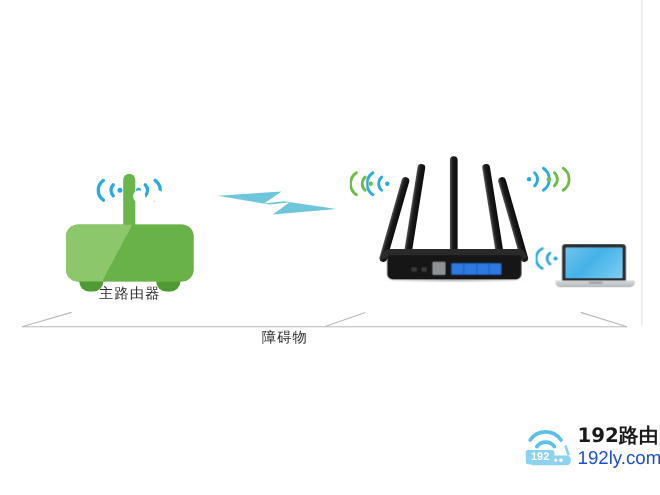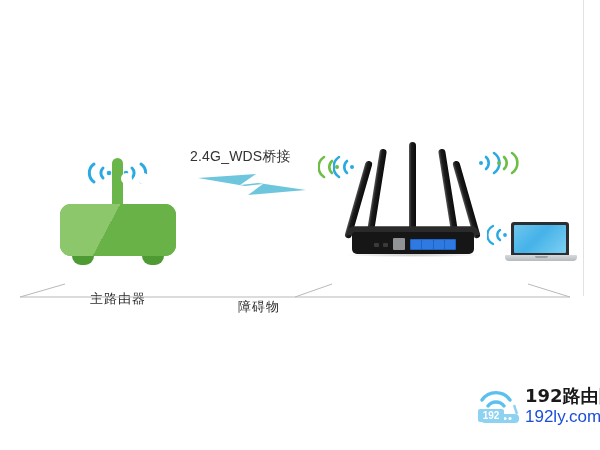--- a/index.html
+++ b/index.html
@@ -79,21 +79,21 @@
   .mr-dot.d3 { left: 103px; }
   .mr-foot {
     position: absolute;
     top: 102px;
     width: 22px; height: 11px;
     background: #4e9b33;
     border-radius: 0 0 9px 9px;
   }
   .mr-foot.f1 { left: 20px; }
   .mr-foot.f2 { left: 90px; }
-  #main-router-label { left: 52px; top: 258px; width: 132px; margin-top: 32px; }
+  #main-router-label { left: 52px; top: 258px; width: 132px; }
 
   
   #wds-label { left: 190px; top: 148px; }
   #wds-bolt  { left: 196px; top: 168px; width: 112px; height: 34px; }
 
   
   #sec-router { left: 338px; top: 140px; width: 150px; height: 118px; }
   .sr-ant {
     position: absolute;
     background: linear-gradient(90deg, #575757 0%, #1c1c1c 35%, #0b0b0b 100%);
@@ -264,21 +264,20 @@
     <div class="mr-body">
       <div class="mr-body-hi"></div>
     </div>
     <div class="mr-dot d1"></div>
     <div class="mr-dot d2"></div>
     <div class="mr-dot d3"></div>
   </div>
 
   <div class="abs label-cn" id="main-router-label">主路由器</div>
 
-  <div class="abs link-text" id="wds-label">2.4G_WDS桥接</div>
 
   <svg class="abs" id="wds-bolt" viewBox="0 0 112 34">
     <path d="M2,10 L60,6 L44,17 L62,15 L110,22 L52,27 L67,16 L49,18 Z" fill="#6ec6dd"></path>
   </svg>
 
   <svg class="abs" style="left:318px; top:152px;" width="32" height="30" viewBox="0 0 32 30">
     <g fill="none" stroke="#6cbe45" stroke-width="2.6" stroke-linecap="round">
       <path d="M6,5 A12,12 0 0,0 6,25"></path>
       <path d="M14,9 A8,8 0 0,0 14,21"></path>
     </g>

